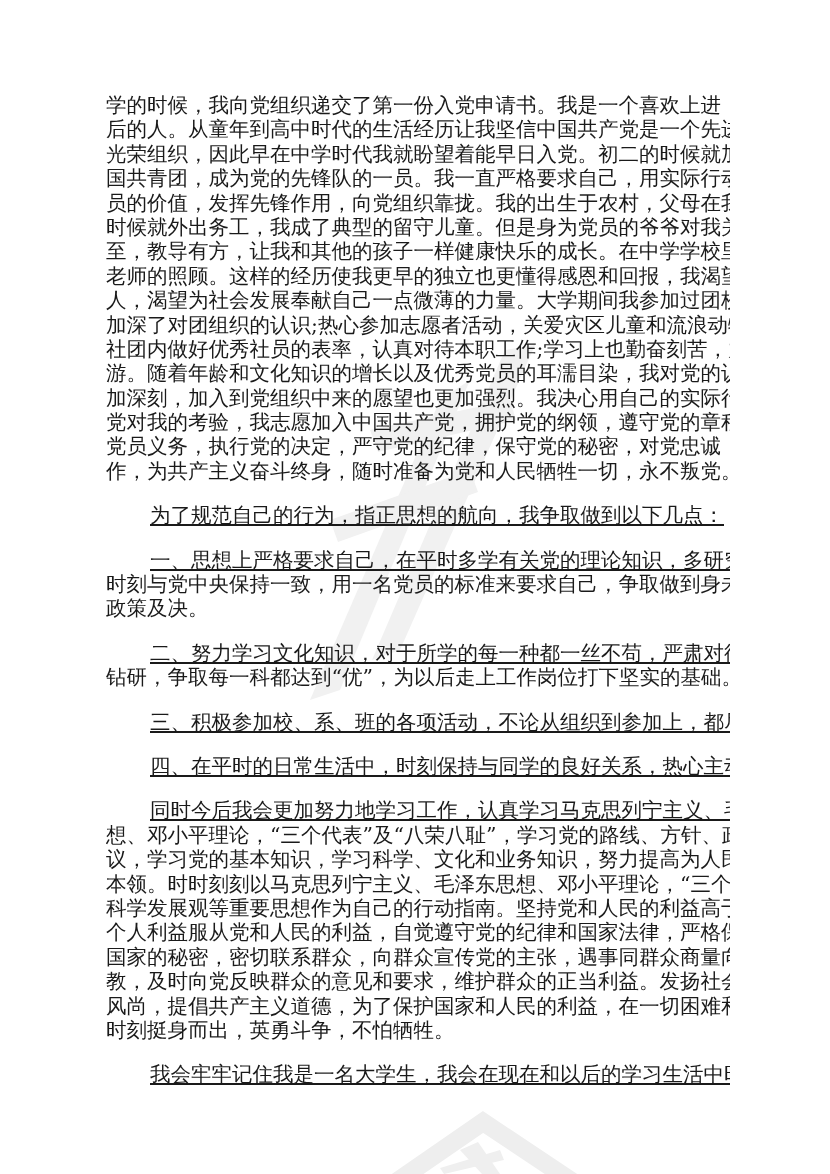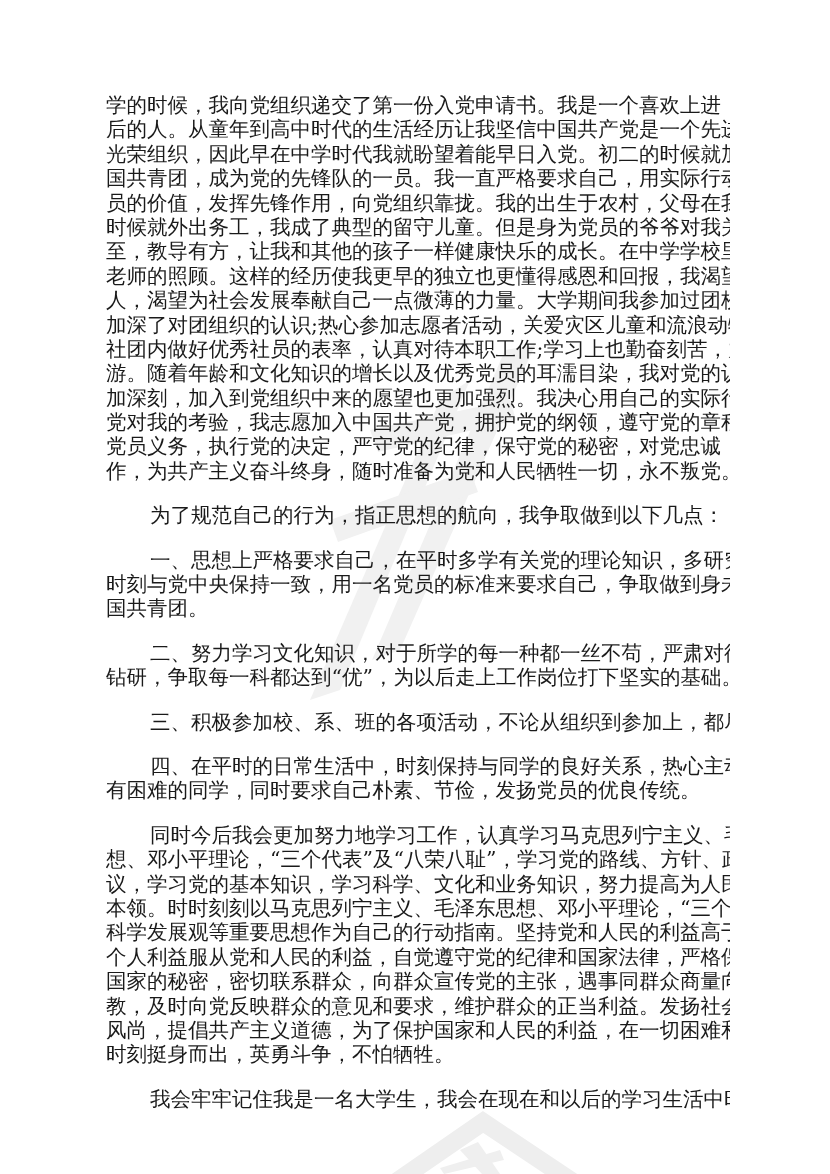--- a/index.html
+++ b/index.html
@@ -13,21 +13,21 @@
     position: absolute; left: 106px; top: 93px; width: 624px;
     font-family: "DejaVu Serif", "Liberation Serif", serif;
     font-size: 20.5px; color: #1a1a1a; z-index: 1;
   }
   .para { margin: 0 0 20px 0; }
   .line {
     display: block; height: 24.4px; line-height: 24.4px; white-space: nowrap;
     text-align: justify; text-align-last: justify; overflow: hidden;
   }
   .line.last { text-align-last: left; }
-  .line.indent { padding-left: 44px; }
+  .line.indent { padding-left: 44px; text-decoration: underline; }
 </style>
 </head>
 <body>
 
 <div class="page">
   <svg class="watermark" viewBox="0 0 830 1174" xmlns="http://www.w3.org/2000/svg">
 
     <g fill="#f1f1f1">
       <polygon points="440,400 470,380 340,690 310,700"></polygon>
       <polygon points="505,350 535,345 400,650 372,660"></polygon>
@@ -62,32 +62,31 @@
         <span class="line">党对我的考验，我志愿加入中国共产党，拥护党的纲领，遵守党的章程，履行</span>
         <span class="line">党员义务，执行党的决定，严守党的纪律，保守党的秘密，对党忠诚，积极工</span>
         <span class="line last">作，为共产主义奋斗终身，随时准备为党和人民牺牲一切，永不叛党。</span>
       </div>
       <div class="para">
         <span class="line indent last">为了规范自己的行为，指正思想的航向，我争取做到以下几点：</span>
       </div>
       <div class="para">
         <span class="line indent">一、思想上严格要求自己，在平时多学有关党的理论知识，多研究实事，</span>
         <span class="line">时刻与党中央保持一致，用一名党员的标准来要求自己，争取做到身未入党思</span>
-        <span class="line last">国共青团。</span>
+        <span class="line last">政策及决。</span>
       </div>
       <div class="para">
         <span class="line indent">二、努力学习文化知识，对于所学的每一种都一丝不苟，严肃对待，努力</span>
         <span class="line last">钻研，争取每一科都达到“优”，为以后走上工作岗位打下坚实的基础。</span>
       </div>
       <div class="para">
         <span class="line indent">三、积极参加校、系、班的各项活动，不论从组织到参加上，都尽量发挥</span>
       </div>
       <div class="para">
         <span class="line indent">四、在平时的日常生活中，时刻保持与同学的良好关系，热心主动地帮助</span>
-        <span class="line last">有困难的同学，同时要求自己朴素、节俭，发扬党员的优良传统。</span>
       </div>
       <div class="para">
         <span class="line indent">同时今后我会更加努力地学习工作，认真学习马克思列宁主义、毛泽东思</span>
         <span class="line">想、邓小平理论，“三个代表”及“八荣八耻”，学习党的路线、方针、政策及决</span>
         <span class="line">议，学习党的基本知识，学习科学、文化和业务知识，努力提高为人民服务的</span>
         <span class="line">本领。时时刻刻以马克思列宁主义、毛泽东思想、邓小平理论，“三个代表”以及</span>
         <span class="line">科学发展观等重要思想作为自己的行动指南。坚持党和人民的利益高于一切，</span>
         <span class="line">个人利益服从党和人民的利益，自觉遵守党的纪律和国家法律，严格保守党和</span>
         <span class="line">国家的秘密，密切联系群众，向群众宣传党的主张，遇事同群众商量向前辈请</span>
         <span class="line">教，及时向党反映群众的意见和要求，维护群众的正当利益。发扬社会主义新</span>

